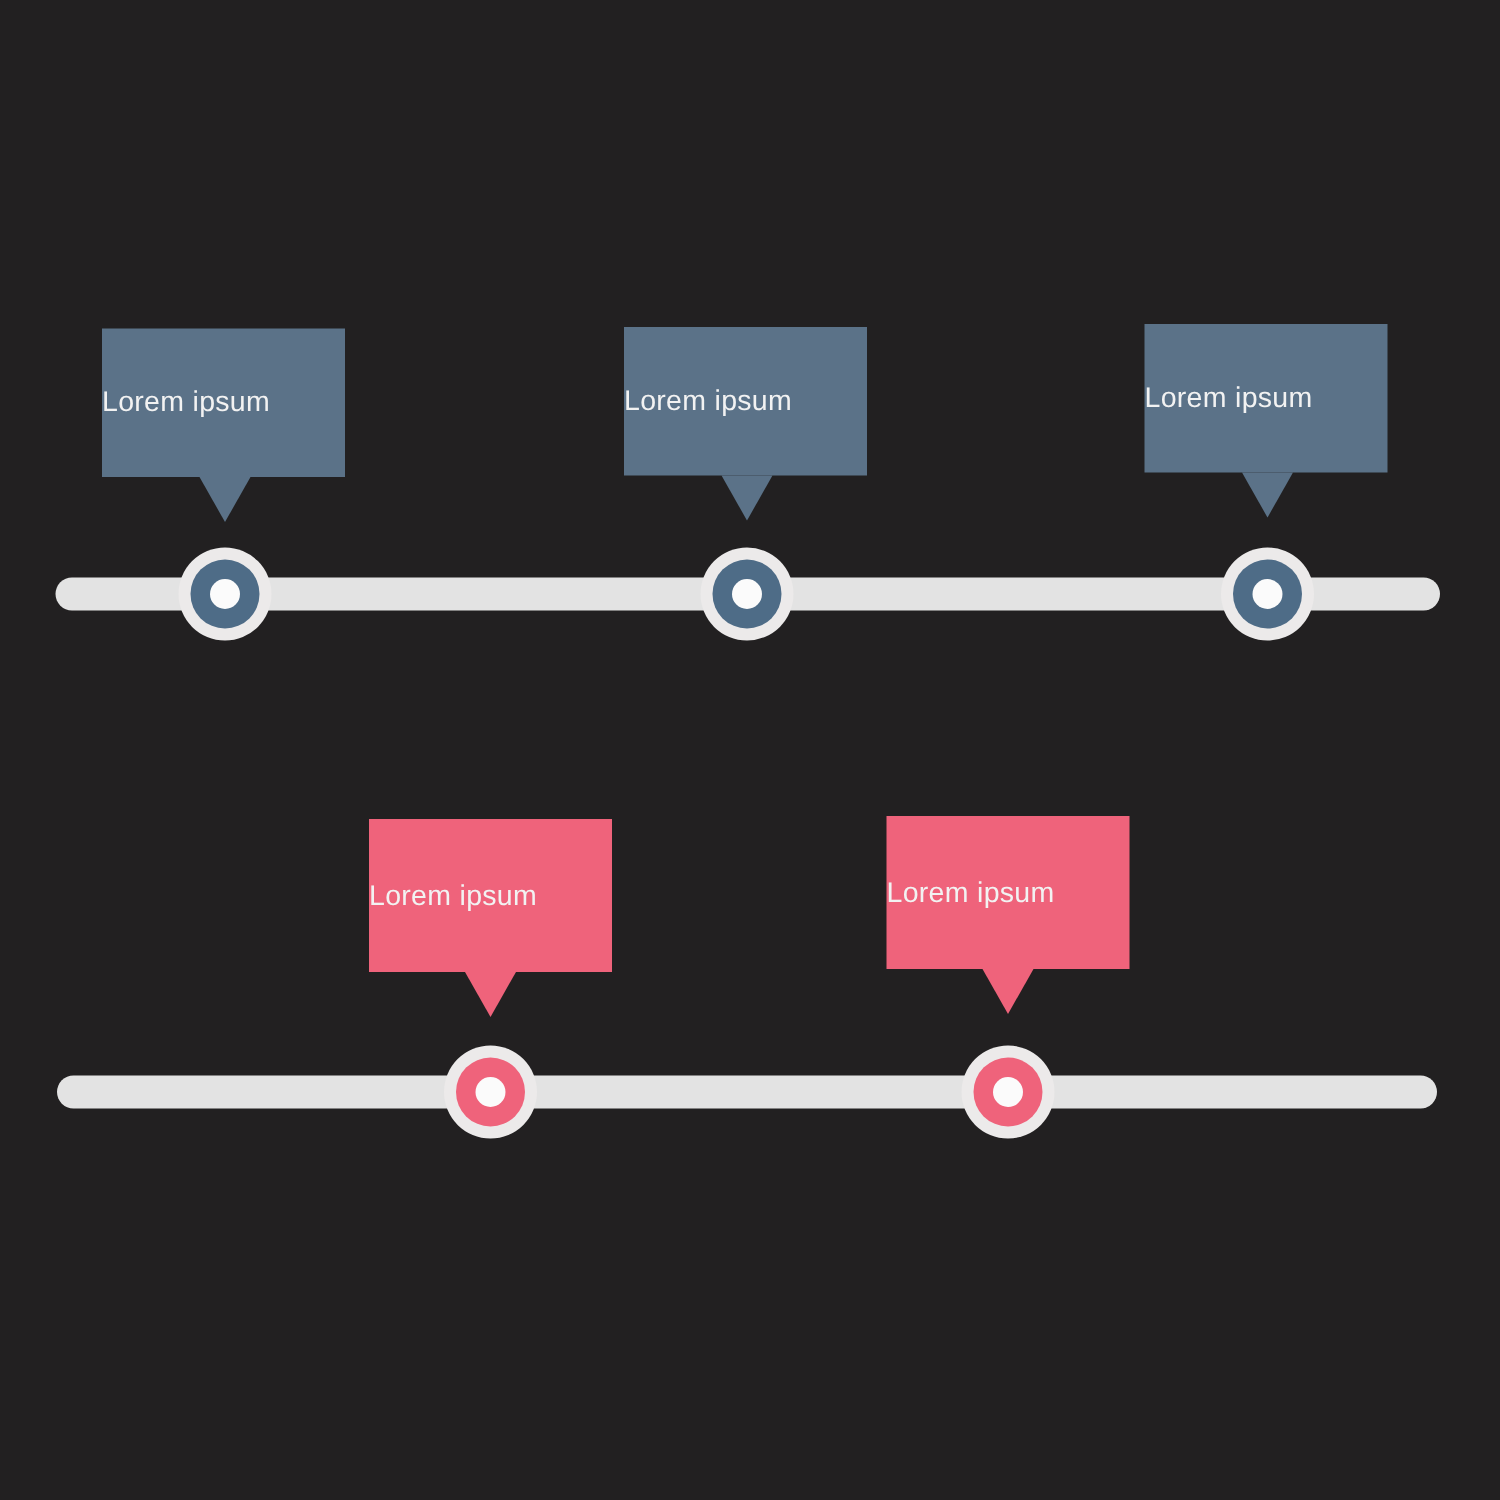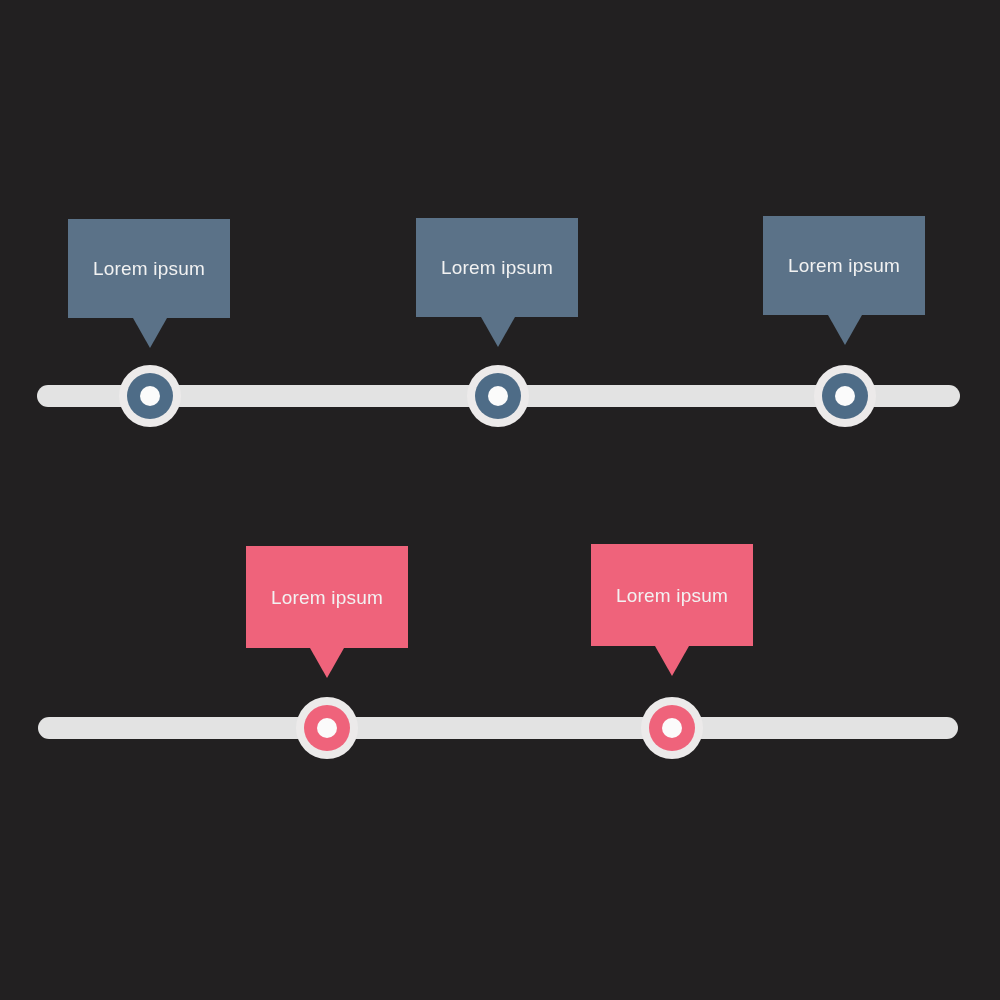--- a/index.html
+++ b/index.html
@@ -66,21 +66,20 @@
 
   
   .callout {
     position: absolute;
   }
   .callout-box {
     width: 100%;
     height: 100%;
     display: flex;
     align-items: center;
-    justify-content: center;
     box-sizing: border-box;
   }
   .callout.blue .callout-box { background: #5b7288; }
   .callout.pink .callout-box { background: #ef637b; }
 
   .callout-label {
     color: #f2f2f2;
     font-size: 19px;
     font-family: "Liberation Sans", sans-serif;
     letter-spacing: 0.2px;

